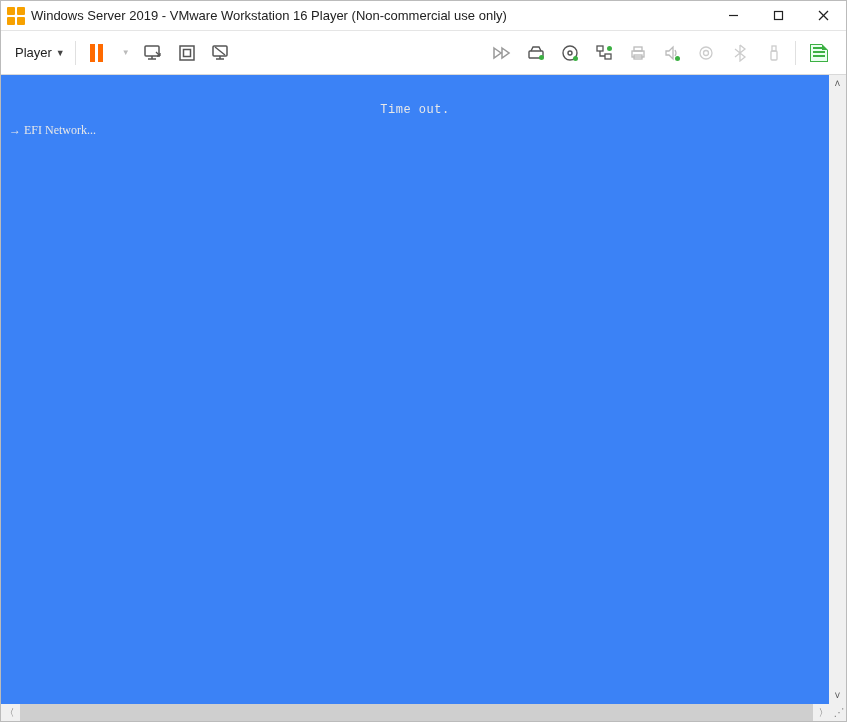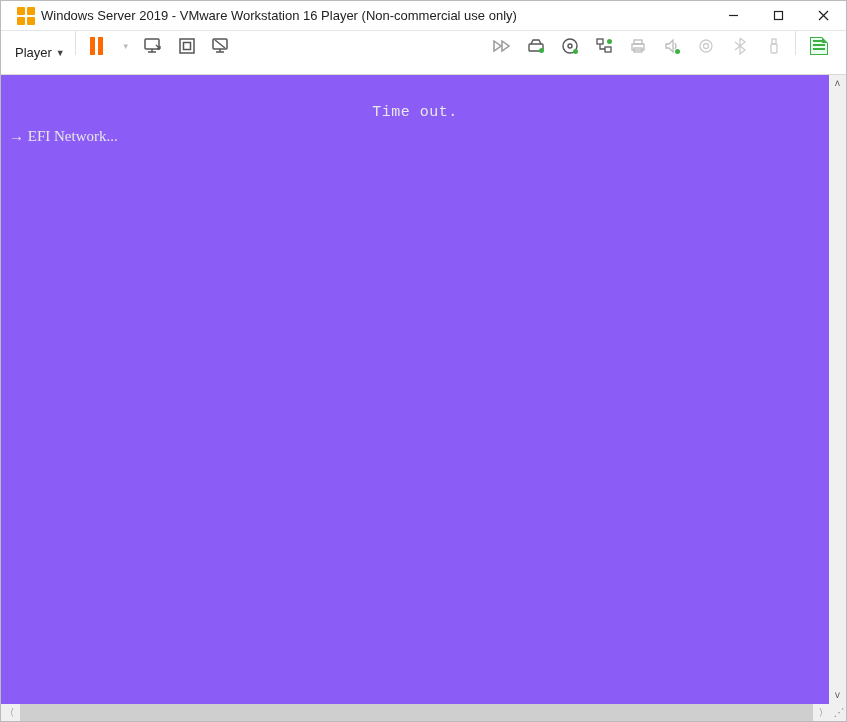--- a/index.html
+++ b/index.html
@@ -1,47 +1,47 @@
 <!DOCTYPE html>
 <html><head>
 <meta charset="utf-8">
 <style>
   * { box-sizing: border-box; margin: 0; padding: 0; }
   html, body { width: 847px; height: 722px; font-family: "Segoe UI", Tahoma, sans-serif; font-size: 13px; overflow: hidden; background: #fff; }
   .window { width: 847px; height: 722px; display: flex; flex-direction: column; border: 1px solid #bbb; }
 
   
-  .titlebar { height: 30px; display: flex; align-items: center; padding-left: 16px; background: #fff; border-bottom: 1px solid #e5e5e5; }
+  .titlebar { height: 30px; display: flex; align-items: center; padding-left: 6px; background: #fff; border-bottom: 1px solid #e5e5e5; }
   .app-icon { width: 18px; height: 18px; margin-right: 6px; }
   .title-text { flex: 1; font-size: 13px; color: #222; }
   .win-controls { display: flex; height: 100%; }
   .win-btn { width: 45px; display: flex; align-items: center; justify-content: center; color: #222; }
 
   
-  .toolbar { height: 44px; display: flex; padding: 0 8px; background: #fff; border-bottom: 1px solid #d9d9d9; }
+  .toolbar { height: 44px; display: flex; align-items: center; padding: 0 8px; background: #fff; border-bottom: 1px solid #d9d9d9; }
   .player-menu { display: flex; align-items: center; gap: 4px; padding: 4px 6px; color: #222; }
   .player-menu .dd-arrow { font-size: 9px; color: #444; }
   .tb-sep { width: 1px; height: 24px; background: #e0e0e0; margin: 0 4px; }
   .tb-btn { width: 30px; height: 30px; display: flex; align-items: center; justify-content: center; margin: 0 2px; color: #555; }
   .tb-btn.disabled { color: #bbb; }
   .tb-btn .dd-arrow { font-size: 8px; color: #888; margin-left: 2px; }
   .tb-spacer { flex: 1; }
 
   
   .pause-bars { display: flex; gap: 3px; }
   .pause-bars span { width: 5px; height: 18px; background: #ff6a00; }
 
   
   .notes-icon { display: flex; flex-direction: column; width: 18px; height: 18px; border: 1px solid #3cb043; background: #eafff0; padding: 2px 2px; gap: 2px; position: relative; }
   .notes-icon .line { height: 2px; background: #3cb043; }
   .notes-icon .fold { position: absolute; top: -1px; right: -1px; width: 0; height: 0; border-top: 6px solid #fff; border-left: 6px solid #3cb043; }
 
   
   .content-wrap { position: relative; flex: 1; display: grid; grid-template-columns: 1fr 17px; grid-template-rows: 1fr 17px; }
-  .vm-screen { background: #8b5cf6; color: #e8e8e8; font-family: "Courier New", monospace; font-size: 15px; line-height: 1.3; overflow: hidden; }
+  .vm-screen { background: #3b82f6; color: #e8e8e8; font-family: "Courier New", monospace; font-size: 12px; line-height: 1.3; overflow: hidden; }
   .vm-lines { padding: 28px 8px 8px 8px; }
   .vm-line1 { text-align: center; margin-bottom: 4px; letter-spacing: 0.5px; }
   .vm-line2 { text-align: left; font-family: Liberation Serif, serif; }
 
   
   .vscroll { background: #f0f0f0; display: flex; flex-direction: column; align-items: center; }
   .hscroll { background: #f0f0f0; display: flex; align-items: center; grid-column: 1 / span 2; }
   .sc-btn { width: 17px; height: 17px; display: flex; align-items: center; justify-content: center; color: #555; font-size: 10px; background: #f0f0f0; }
   .vscroll .track { flex: 1; width: 100%; }
   .hscroll .track { flex: 1; height: 100%; background: #cfcfcf; margin: 3px 2px; border-radius: 0; }

